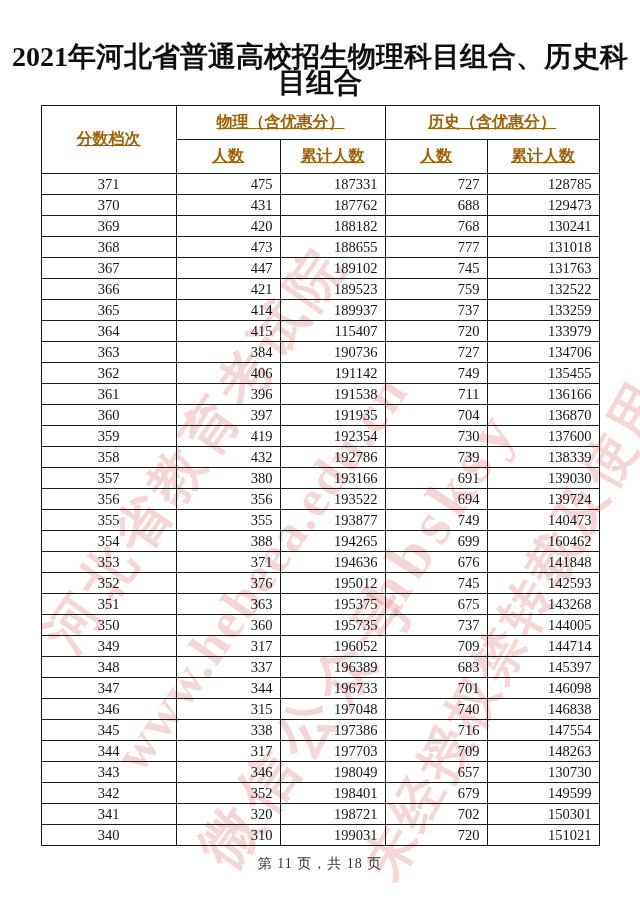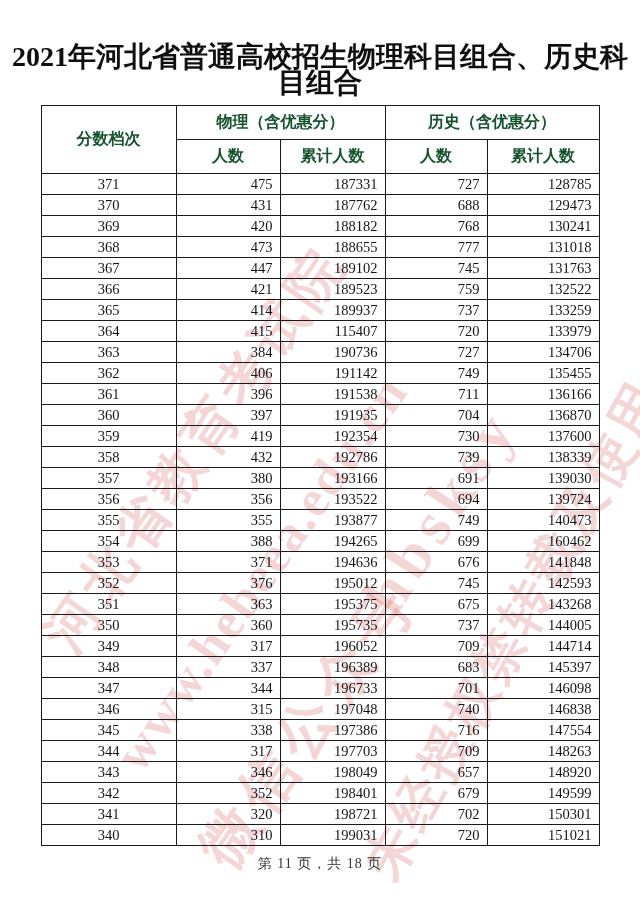--- a/index.html
+++ b/index.html
@@ -61,21 +61,22 @@
     border: 1.6px solid #1a1a1a;
     overflow: hidden;
     background: transparent;
   }
   .score-table thead th {
     font-size: 16px;
     font-weight: bold;
     text-align: center;
     height: 33px;
     padding: 0;
-    color: #14532d;
+    color: #a16207;
+    text-decoration: underline;
   }
   .score-table td {
     height: 20px;
     padding: 0;
     font-size: 14.5px;
     line-height: 20px;
     color: #141414;
   }
   .score-table td.c-score { text-align: center; }
   .score-table td.c-num   { text-align: right; padding-right: 7px; }
@@ -322,21 +323,21 @@
             <td class="c-num">317</td>
             <td class="c-num">197703</td>
             <td class="c-num">709</td>
             <td class="c-num">148263</td>
           </tr>
           <tr>
             <td class="c-score">343</td>
             <td class="c-num">346</td>
             <td class="c-num">198049</td>
             <td class="c-num">657</td>
-            <td class="c-num">148920</td>
+            <td class="c-num">130730</td>
           </tr>
           <tr>
             <td class="c-score">342</td>
             <td class="c-num">352</td>
             <td class="c-num">198401</td>
             <td class="c-num">679</td>
             <td class="c-num">149599</td>
           </tr>
           <tr>
             <td class="c-score">341</td>

